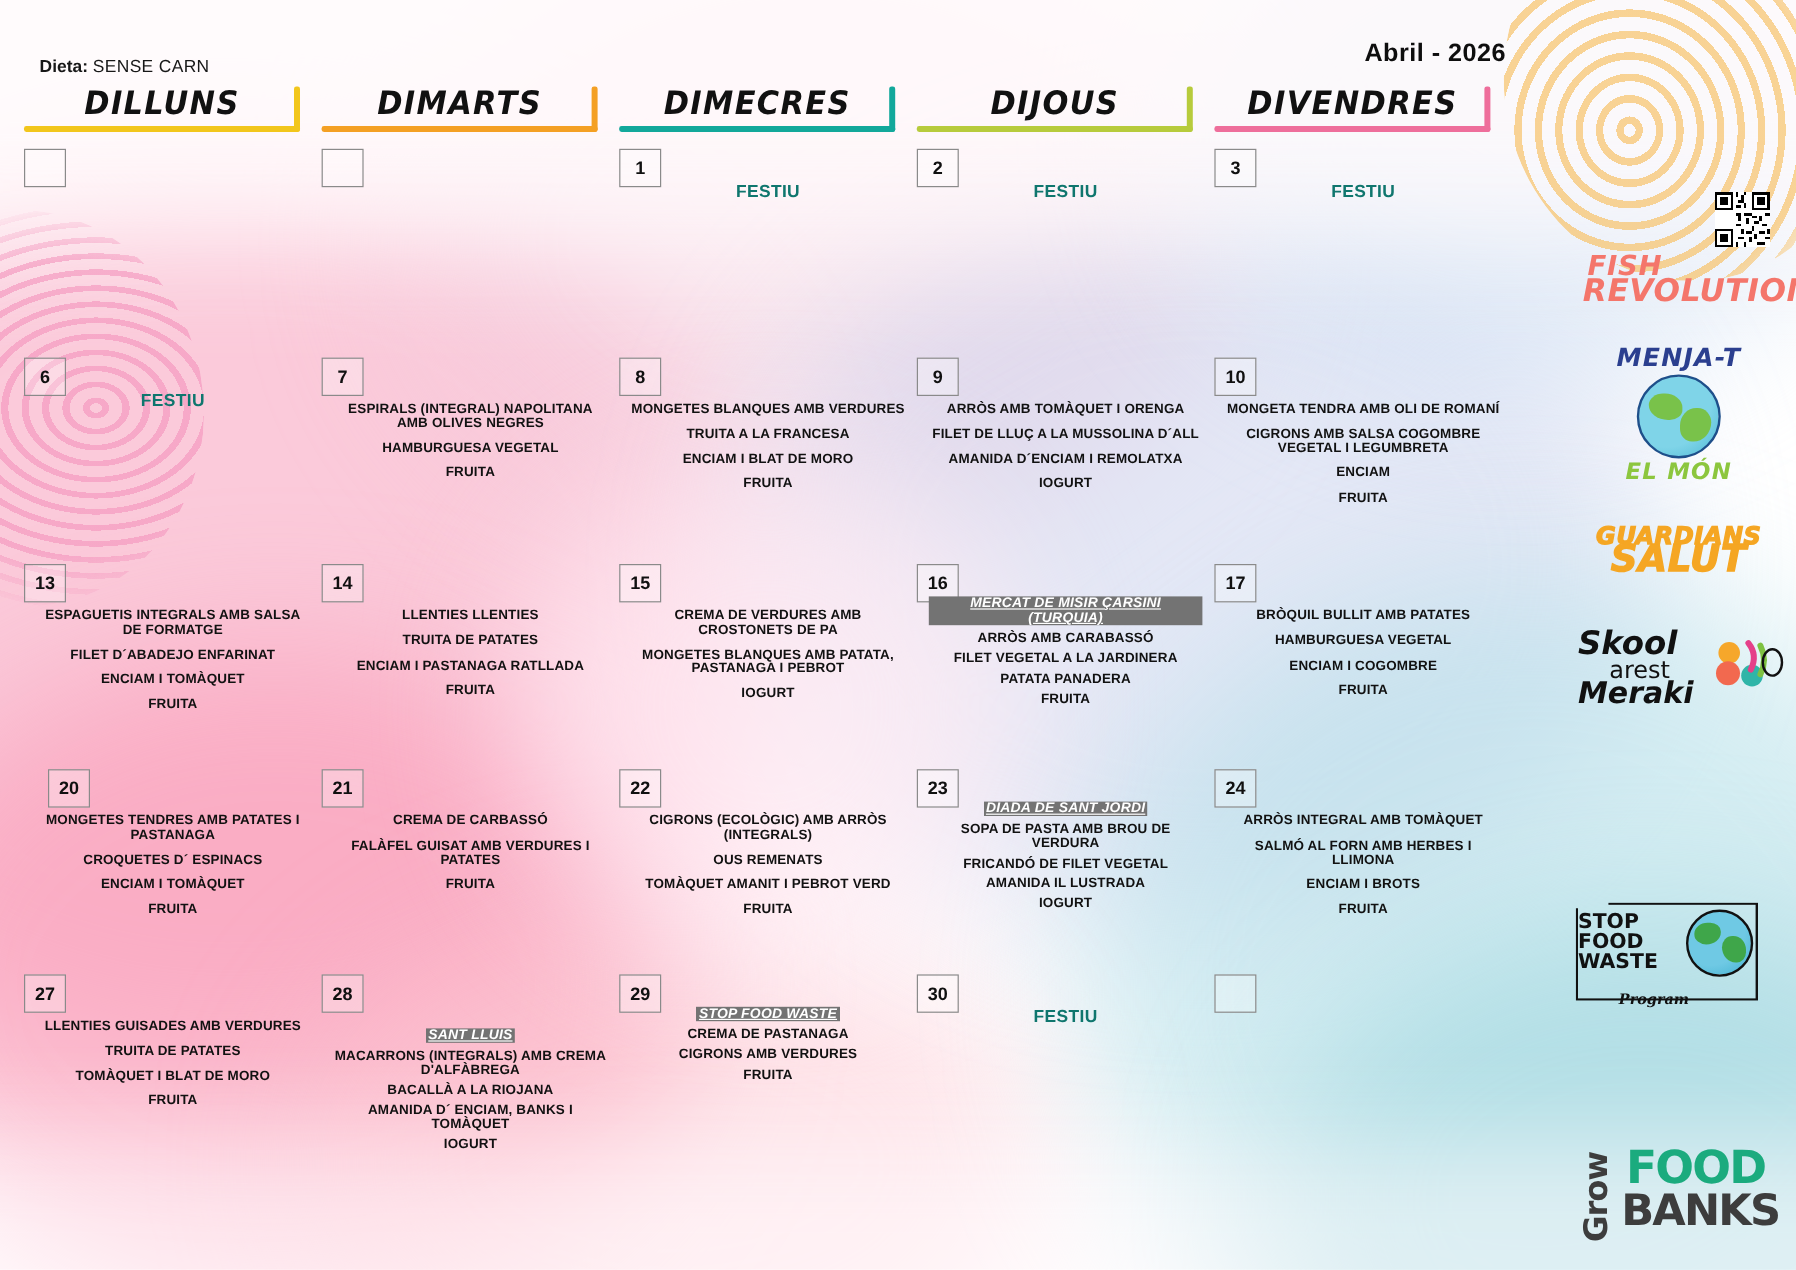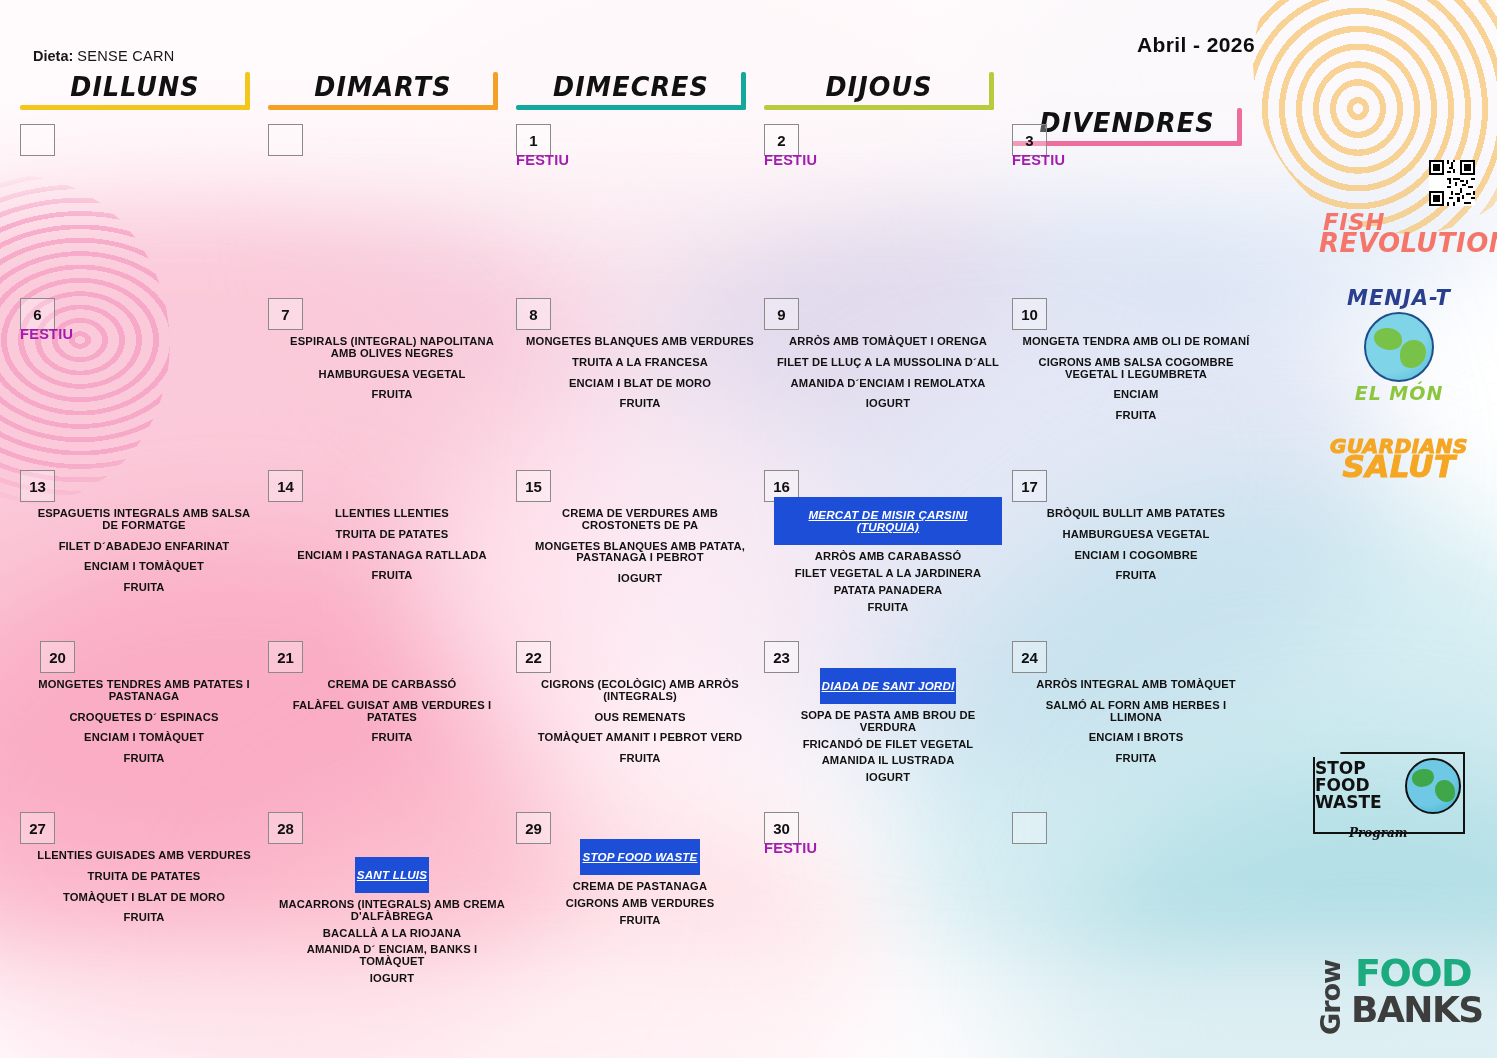--- a/index.html
+++ b/index.html
@@ -63,24 +63,24 @@
   
   .cell{position:absolute;}
   .daynum{position:absolute;width:33px;height:30px;border:1px solid #8a8a8a;
      background:rgba(255,255,255,.30);
      font-size:15px;font-weight:bold;color:#101010;
      display:flex;align-items:center;justify-content:center;}
   .menu{position:absolute;text-align:center;font-size:11.2px;font-weight:bold;
      color:#111;line-height:1.05;letter-spacing:.15px;}
   .menu .ln{margin-bottom:9px;}
   .menu .ln:last-child{margin-bottom:0;}
-  .festiu{position:absolute;font-size:14.5px;font-weight:bold;color:#a21caf;
+  .festiu{position:absolute;text-align:center;font-size:14.5px;font-weight:bold;color:#0f766e;
      letter-spacing:.3px;}
-  .special{display:inline-block;background:#1d4ed8;color:#fff;font-style:italic;
-     font-weight:bold;font-size:11.6px;text-decoration:underline;padding:12px 2px;
+  .special{display:inline-block;background:#737373;color:#fff;font-style:italic;
+     font-weight:bold;font-size:11.6px;text-decoration:underline;padding:0 2px;
      letter-spacing:.2px;margin-bottom:2px;}
 
   
   #logos{position:absolute;right:8px;top:160px;width:180px;}
   .logo{position:absolute;left:0;width:180px;text-align:center;}
 
   .fishrev{font-family:"DejaVu Sans", sans-serif;font-weight:bold;font-style:italic;
      color:#f4766b;line-height:.88;letter-spacing:.5px;}
   .fishrev .l1{font-size:23px;display:block;text-align:left;padding-left:14px;}
   .fishrev .l2{font-size:26px;display:block;text-align:left;padding-left:10px;}
@@ -184,21 +184,21 @@
       <div class="dayhead" style="left: 516px; width: 230px;">
         <div class="dname">DIMECRES</div>
         <div class="ul" style="background:#12A89B"></div>
         <div class="rt" style="background:#12A89B"></div>
       </div>
       <div class="dayhead" style="left: 764px; width: 230px;">
         <div class="dname">DIJOUS</div>
         <div class="ul" style="background:#B7CB3C"></div>
         <div class="rt" style="background:#B7CB3C"></div>
       </div>
-      <div class="dayhead" style="left: 1012px; width: 230px; margin-top: 36px;">
+      <div class="dayhead" style="left: 1012px; width: 230px;">
         <div class="dname">DIVENDRES</div>
         <div class="ul" style="background:#EE6E9B"></div>
         <div class="rt" style="background:#EE6E9B"></div>
       </div>
     </div>
   <div id="grid">
       <div class="cell" style="left: 20px; top: 124px; width: 248px;">
         <div class="daynum" style="left: 0px; top: 0px;"></div>
       </div>
       <div class="cell" style="left: 268px; top: 124px; width: 248px;">
@@ -445,20 +445,33 @@
       <div class="t1">MENJA-T</div>
       <div class="globe"></div>
       <div class="t2">EL MÓN</div>
     </div>
 
     <div class="logo guardians" style="top:278px;">
       <span class="g1">GUARDIANS</span>
       <span class="g2">SALUT</span>
     </div>
 
+    <div class="logo skool" style="top:366px;height:96px;">
+      <svg class="veg" viewBox="0 0 62 50">
+        <circle cx="14" cy="14" r="9" fill="#f6a72b"></circle>
+        <circle cx="13" cy="31" r="10" fill="#f2694f"></circle>
+        <circle cx="33" cy="33" r="9" fill="#2fb5a8"></circle>
+        <path d="M30 6 q8 10 2 22" stroke="#e5408a" stroke-width="5" fill="none" stroke-linecap="round"></path>
+        <path d="M40 8 q6 12 0 24" stroke="#7ec242" stroke-width="5" fill="none" stroke-linecap="round"></path>
+        <ellipse cx="50" cy="22" rx="8" ry="11" fill="none" stroke="#111" stroke-width="2"></ellipse>
+      </svg>
+      <span class="s1">Skool</span>
+      <span class="s2">arest</span>
+      <span class="s3">Meraki</span>
+    </div>
 
     <div class="logo sfw" style="top:472px;">
       <div class="bracket"></div>
       <div class="txt">STOP<br>FOOD<br>WASTE</div>
       <div class="earth"></div>
       <div class="prog">Program</div>
     </div>
 
     <div class="logo growfb" style="top:590px;">
       <span class="grow">Grow</span>

